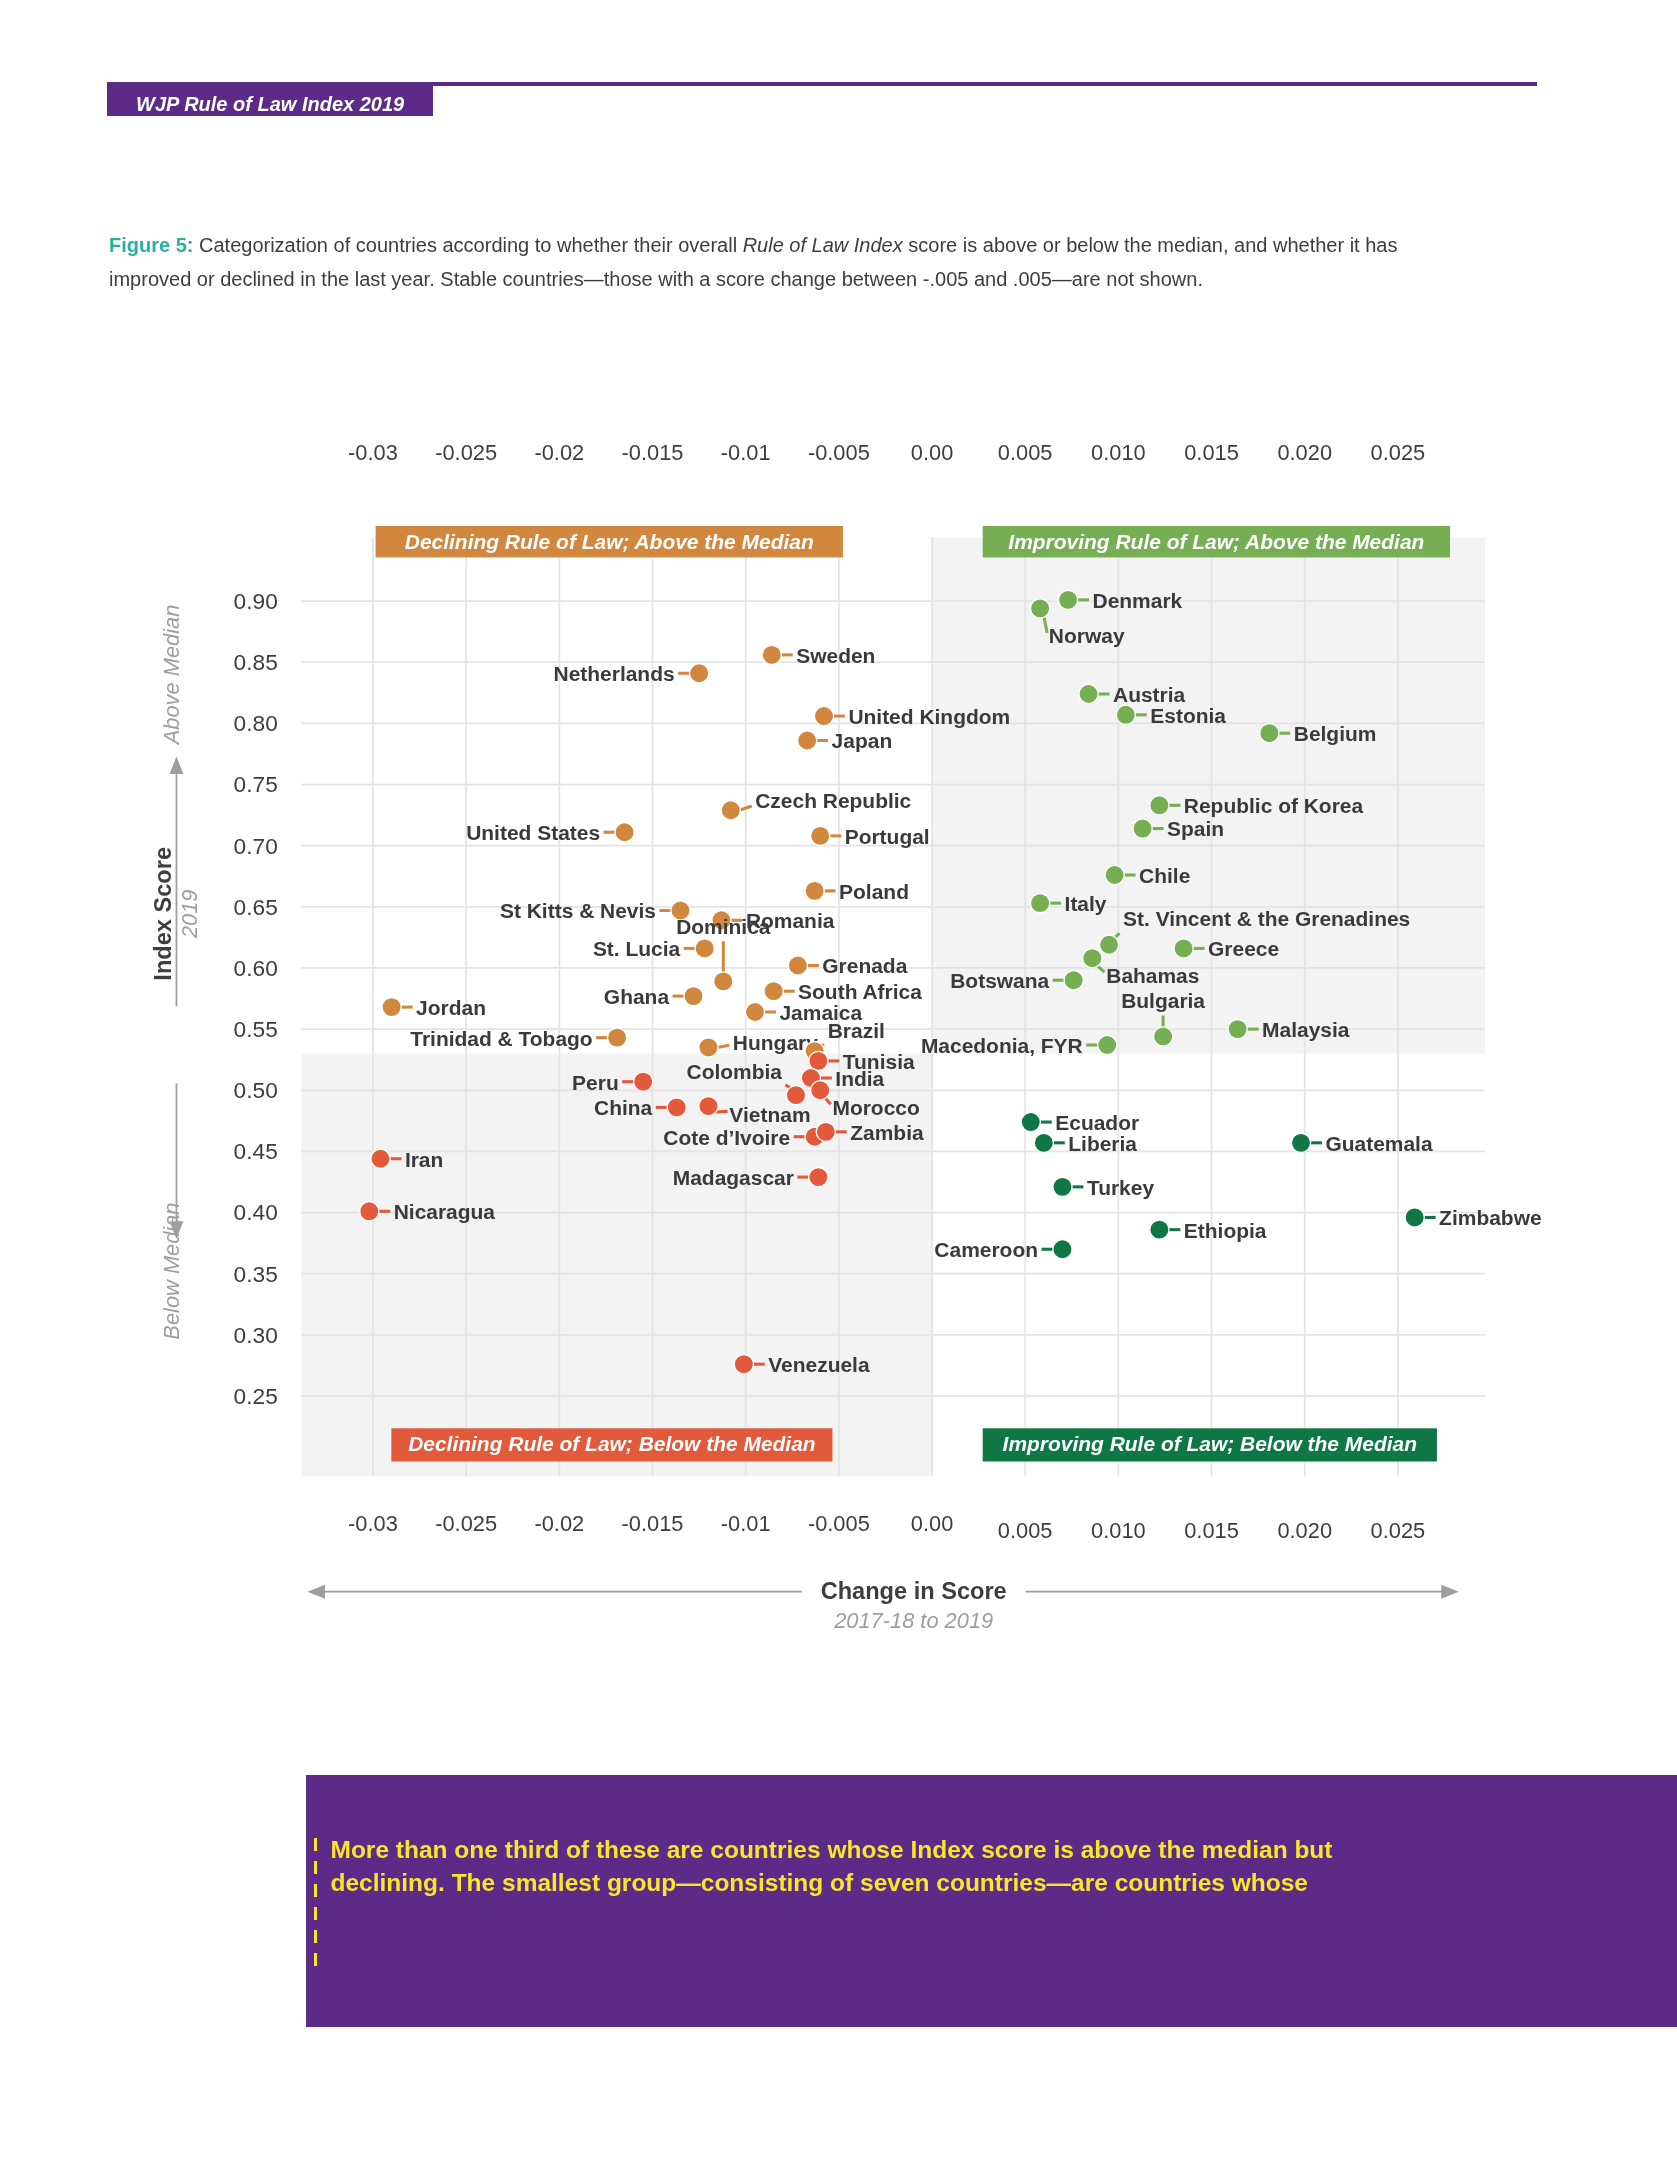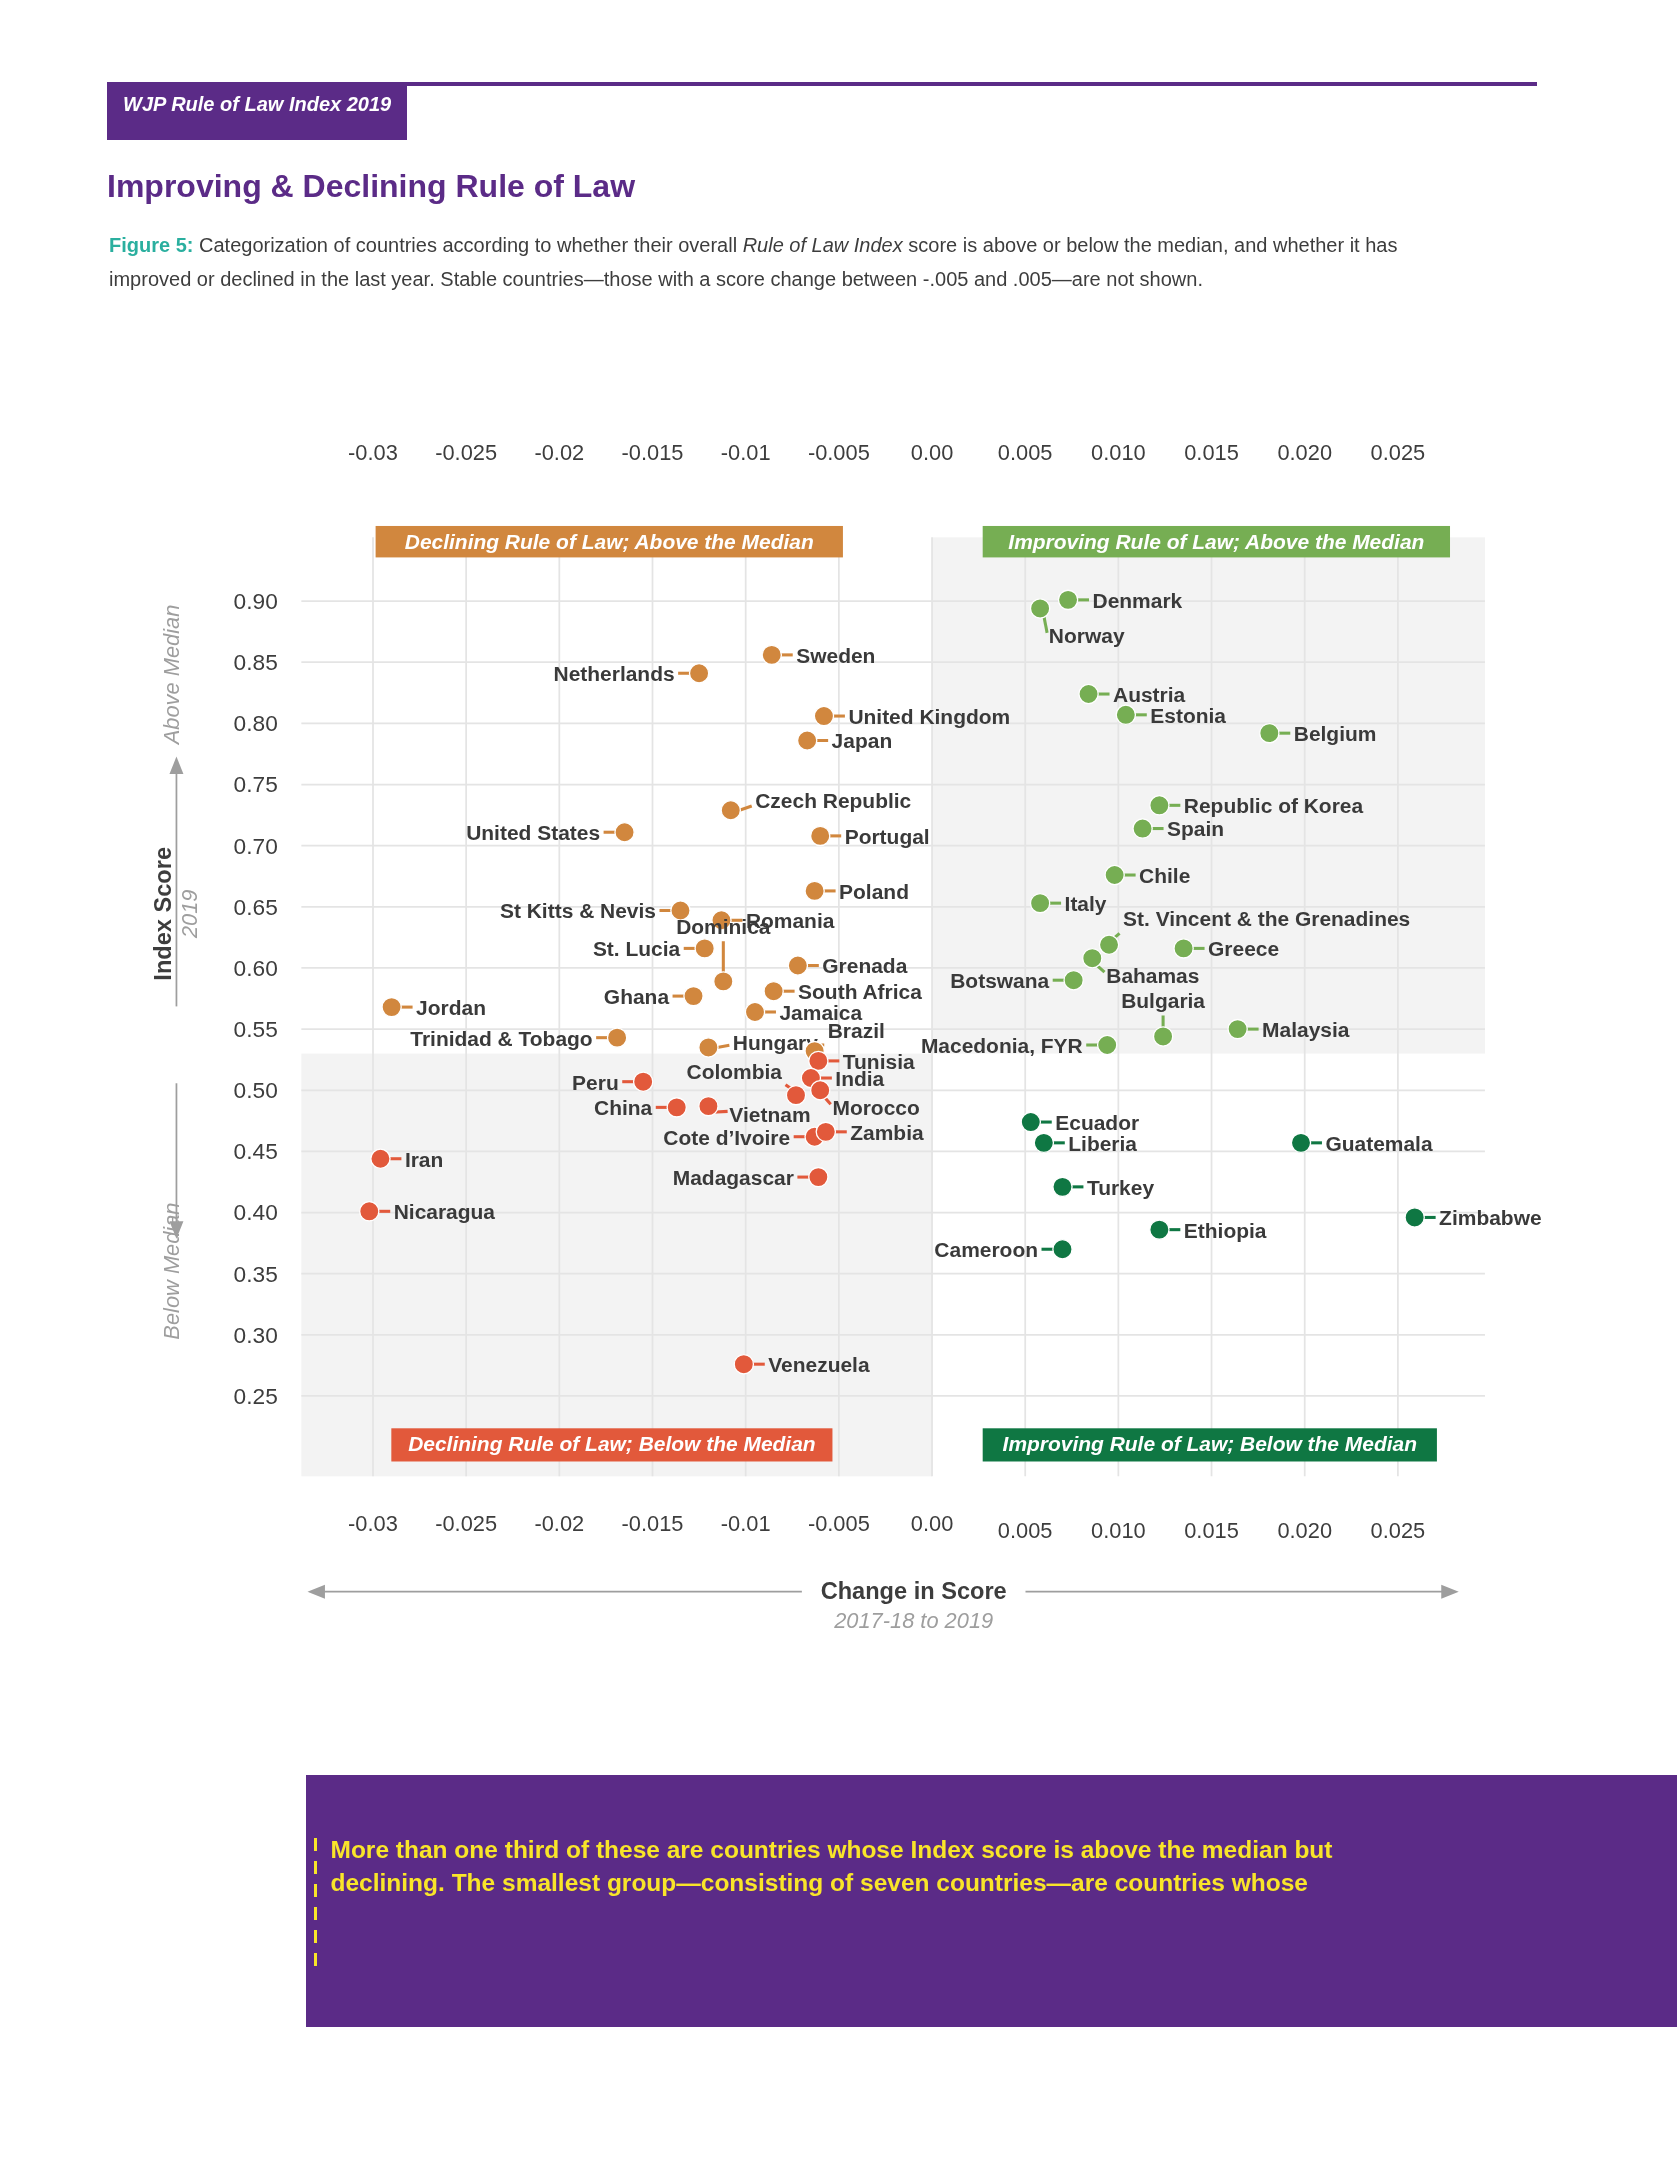--- a/index.html
+++ b/index.html
@@ -1,42 +1,41 @@
 <!DOCTYPE html>
 <html style="font-size:14px"><head>
 <meta charset="utf-8">
 <style>
   html,body{margin:0;padding:0;background:#ffffff;}
   .page{position:relative;width:1678px;height:2184px;background:#ffffff;overflow:hidden;
         font-family:"Liberation Sans",sans-serif;}
   
   .topline{position:absolute;left:107px;top:82px;width:1430px;height:4.4px;background:#5B2B87;}
-  .badge{position:absolute;left:107px;top:82px;height:58px;line-height:45px;background:#5B2B87;
-         color:#ffffff;font-style:italic;font-weight:700;font-size:20px;padding:0 16px;}
+  .badge{position:absolute;left:107px;top:82px;height:34px;line-height:45px;background:#5B2B87;
+         color:#ffffff;font-style:italic;font-weight:700;font-size:20px;padding:0 29px;}
   .title{position:absolute;left:107px;top:147px;font-size:32px;font-weight:700;color:#5B2B87;}
   .caption{position:absolute;left:109px;top:208px;width:1314px;font-size:20px;line-height:34px;color:#3D3D3D;}
   .caption .fig{color:#2AAF9F;font-weight:700;}
   .caption .ital{font-style:italic;}
   
   svg.chart{position:absolute;left:0;top:0;}
   
   .callout{position:absolute;left:306px;top:1775px;width:1372px;height:252px;background:#5B2B87;}
   .callout .dash{position:absolute;left:7.9px;top:63px;width:3.5px;height:131px;
       background:repeating-linear-gradient(to bottom,#F9E529 0 13px,rgba(0,0,0,0) 13px 23px);}
   .callout .lines{padding:58px 35px 0 24.5px;}
   .callout .cline{color:#F9E529;font-size:24.5px;font-weight:600;line-height:33px;}
 </style>
 </head>
 <body>
 
 <div class="page">
 
   <div class="topline"></div>
   <div class="badge">WJP Rule of Law Index 2019</div>
-  <h1 class="title">Improving &amp; Declining Rule of Law</h1>
 
   <p class="caption"><span class="fig">Figure 5:</span><span> Categorization of countries according to whether their overall </span><span class="ital">Rule of Law Index</span><span> score is above or below the median, and whether it has improved or declined in the last year. Stable countries—those with a score change between -.005 and .005—are not shown.</span></p>
 
   <svg class="chart" id="chart" width="1678" height="2184" viewBox="0 0 1921 2500">
       <rect x="1067" y="615" width="633" height="591" fill="#F3F3F3"></rect>
       <rect x="345" y="1206" width="722" height="484" fill="#F3F3F3"></rect>
       <line x1="427.0010000000001" y1="615" x2="427.0010000000001" y2="1690" stroke="#E4E4E4" stroke-width="2"></line>
       <line x1="533.6675" y1="615" x2="533.6675" y2="1690" stroke="#E4E4E4" stroke-width="2"></line>
       <line x1="640.3340000000001" y1="615" x2="640.3340000000001" y2="1690" stroke="#E4E4E4" stroke-width="2"></line>
       <line x1="747.0005000000001" y1="615" x2="747.0005000000001" y2="1690" stroke="#E4E4E4" stroke-width="2"></line>

